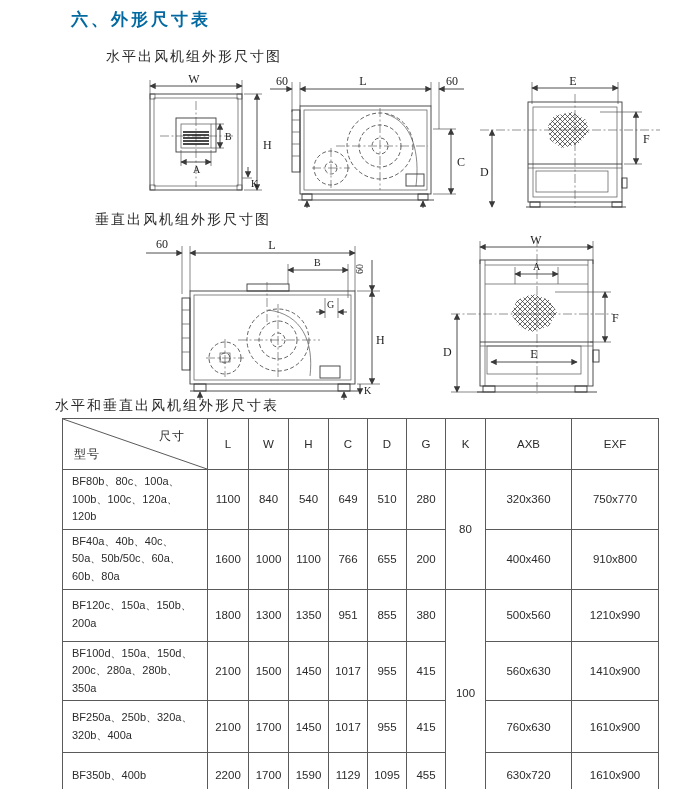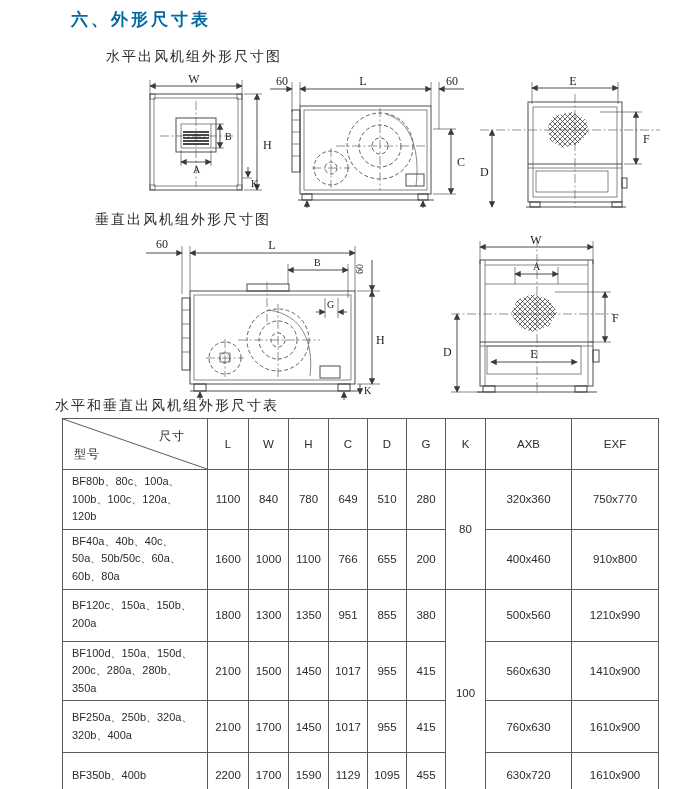--- a/index.html
+++ b/index.html
@@ -300,21 +300,21 @@
       <th>K</th>
       <th>AXB</th>
       <th>EXF</th>
     </tr>
   </thead>
   <tbody>
     <tr>
       <td class="model">BF80b、80c、100a、100b、100c、120a、120b</td>
       <td>1100</td>
       <td>840</td>
-      <td>780</td>
+      <td>540</td>
       <td>649</td>
       <td>510</td>
       <td>280</td>
       <td rowspan="2">80</td>
       <td>320x360</td>
       <td>750x770</td>
     </tr>
     <tr>
       <td class="model">BF40a、40b、40c、50a、50b/50c、60a、60b、80a</td>
       <td>1600</td>

